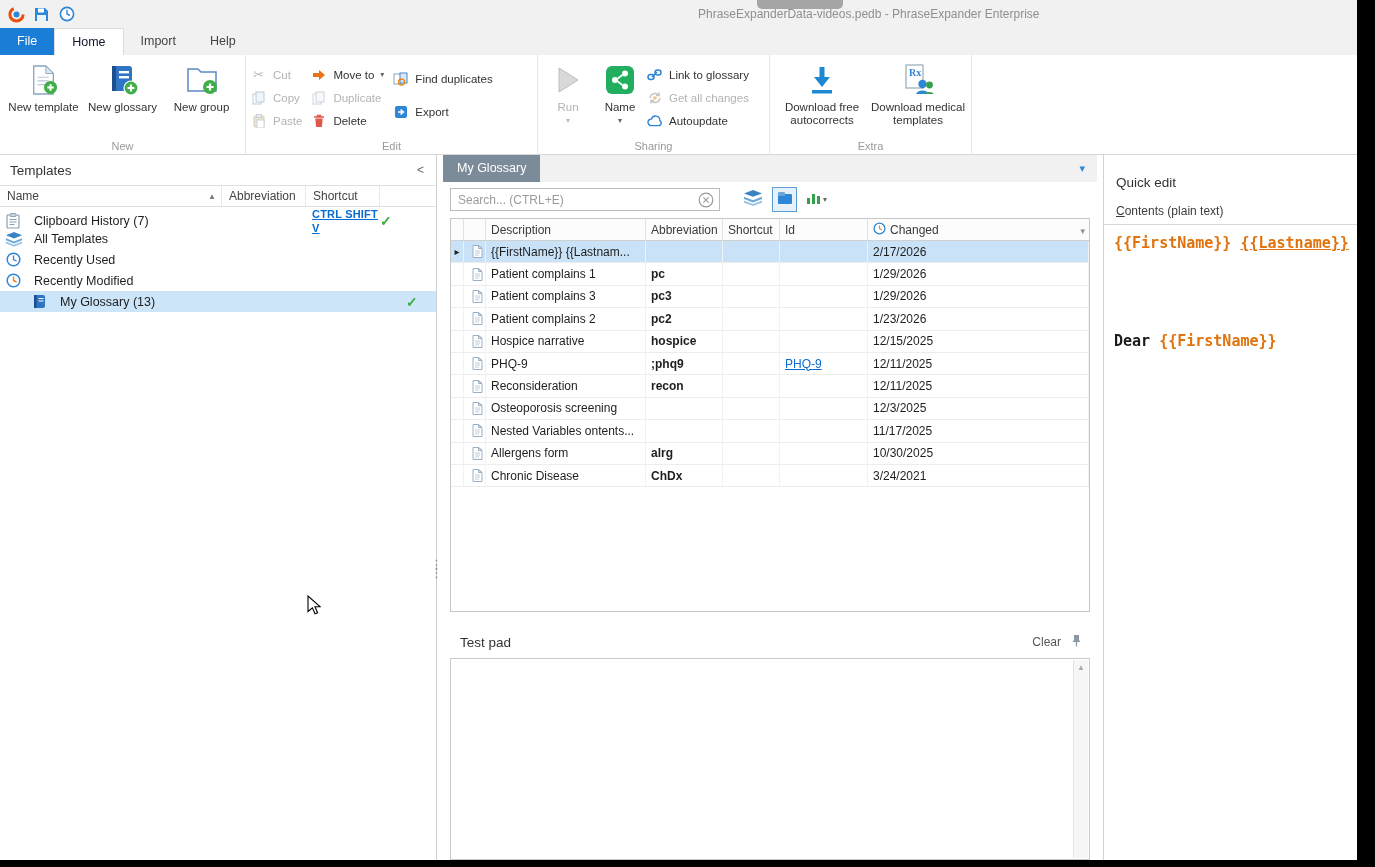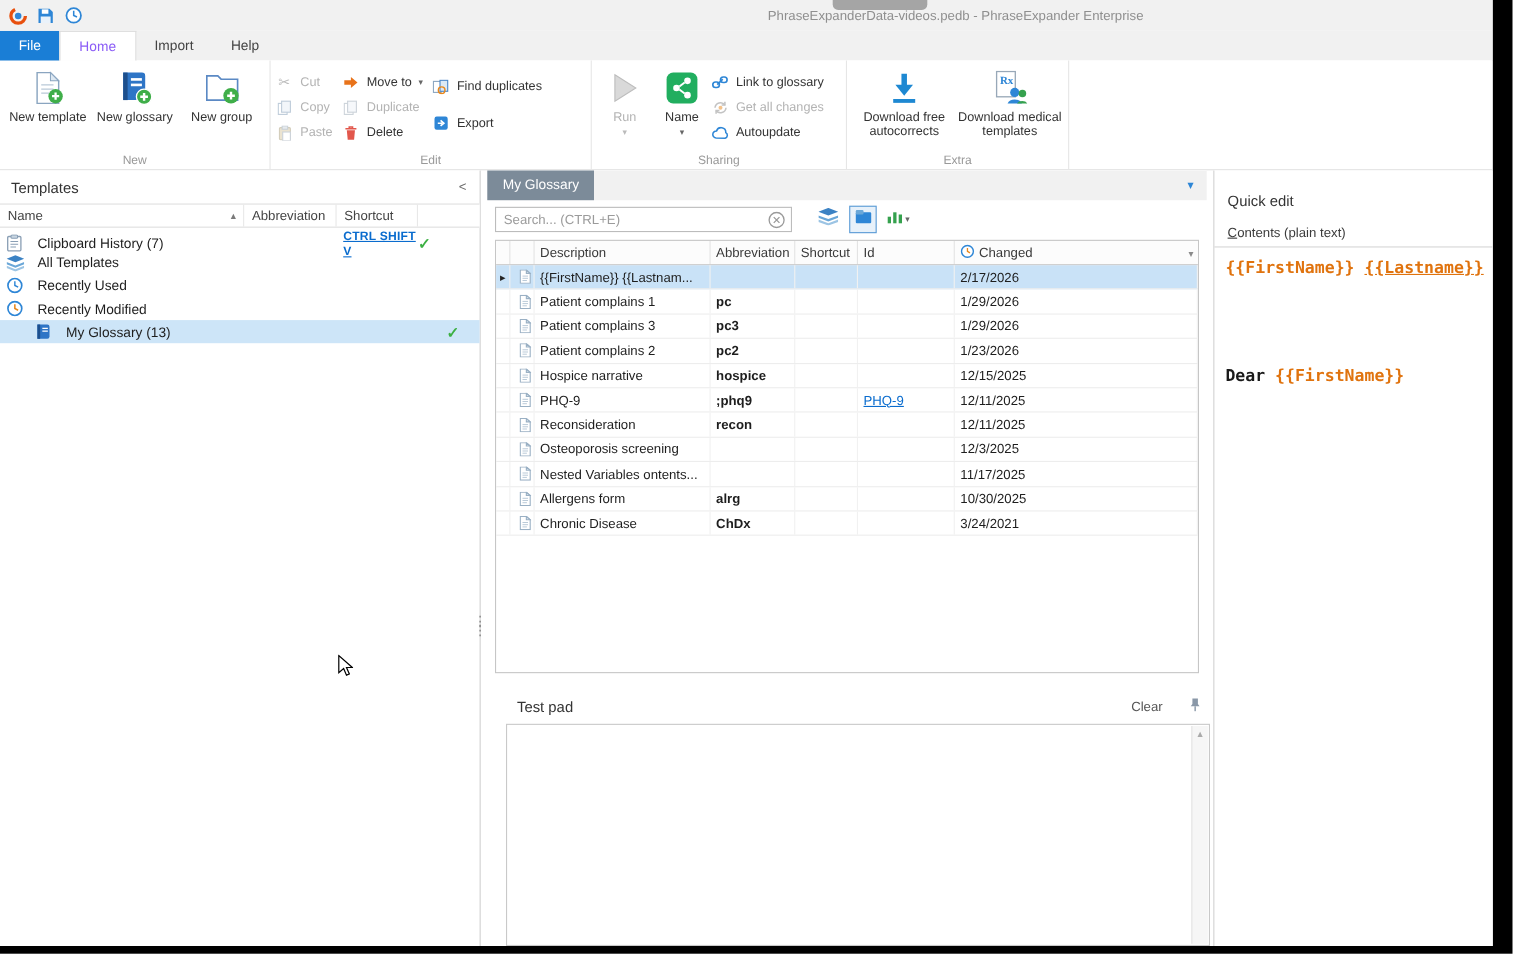--- a/index.html
+++ b/index.html
@@ -11,21 +11,21 @@
   
   .titlebar { height:28px; background:#f1f1f1; position:relative; display:flex; align-items:center; padding-left:4px; }
   .qat-btn { width:25px; height:24px; display:flex; align-items:center; justify-content:center; }
   .title-text { position:absolute; left:698px; top:7px; font-size:12px; color:#8f8f8f; white-space:nowrap; }
   .artifact { position:absolute; left:757px; top:0; width:86px; height:9px; background:#a5a5a5; border-radius:0 0 5px 5px; }
 
   
   .tabrow { height:27px; background:#f1f1f1; display:flex; }
   .tab { padding:6px 17px 0; font-size:12.5px; color:#444; }
   .tab.file { background:#1a7ed6; color:#fff; }
-  .tab.active { background:#fff; border:1px solid #dcdcdc; border-bottom:none; color:#8b5cf6; }
+  .tab.active { background:#fff; border:1px solid #dcdcdc; border-bottom:none; color:#0f172a; }
 
   
   .ribbon { display:flex; height:100px; background:#fff; border-bottom:1px solid #d6d6d6; }
   .rgroup { position:relative; border-right:1px solid #e6e6e6; display:flex; padding:0 4px; }
   .glabel { position:absolute; bottom:2px; left:0; right:0; text-align:center; font-size:11px; color:#999; }
   .rlg { width:79px; display:flex; flex-direction:column; align-items:center; padding-top:7px; gap:4px;
          font-size:11.5px; color:#333; text-align:center; line-height:13px; }
   .rlg .ric { height:35px; display:flex; align-items:center; justify-content:center; }
   .rlg.slim { width:52px; }
   .rlg.wide { width:96px; }
@@ -98,24 +98,24 @@
   .w-chg { flex:1; border-right:none; }
   .filter-dd { position:absolute; right:4px; top:7px; font-size:9px; color:#8a8a8a; }
   .grow { display:flex; height:22.4px; align-items:center; border-bottom:1px solid #ededed; font-size:12px; color:#1e1e1e; }
   .gc { padding-left:5px; height:100%; display:flex; align-items:center; border-right:1px solid #f1f1f1;
         overflow:hidden; white-space:nowrap; }
   .grow.sel { background:#c9e2f7; }
   .gc.abbr { font-weight:bold; }
   .ind { justify-content:center; padding-left:0; font-size:10px; color:#222; }
   .idlink { color:#0a6cce; text-decoration:underline; cursor:pointer; }
 
-  .testpad { position:absolute; left:17px; top:472px; width:640px; height:233px; }
+  .testpad { position:absolute; left:7px; top:472px; width:640px; height:233px; }
   .tp-head { height:30px; display:flex; align-items:center; justify-content:space-between; font-size:13.5px; color:#333;
              padding:0 8px 0 10px; }
-  .tp-right { display:flex; align-items:center; gap:24px; font-size:12px; color:#555;margin-left:35px; }
+  .tp-right { display:flex; align-items:center; gap:10px; font-size:12px; color:#555;margin-left:35px; }
   .tp-body { position:absolute; left:0; right:0; top:31px; bottom:0; border:1px solid #c9c9c9; background:#fff; }
   .tp-scroll { position:absolute; right:1px; top:1px; bottom:1px; width:15px; background:#f6f6f6;
                border-left:1px solid #e4e4e4; display:flex; justify-content:center; padding-top:3px;
                font-size:8px; color:#aaa; }
 
   
   .right-panel { position:absolute; left:1103px; top:0; width:254px; height:705px; border-left:1px solid #d2d2d2; background:#fff; }
   .qe-title { padding:20px 12px 10px; font-size:13.5px; color:#333; }
   .qe-label { padding:4px 12px 6px; font-size:12px; color:#3c3c3c; border-bottom:1px solid #d6d6d6; }
   .qe-label .accel { text-decoration:underline; }

